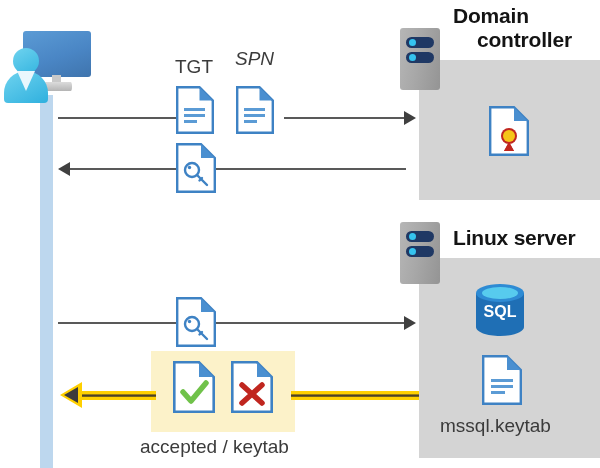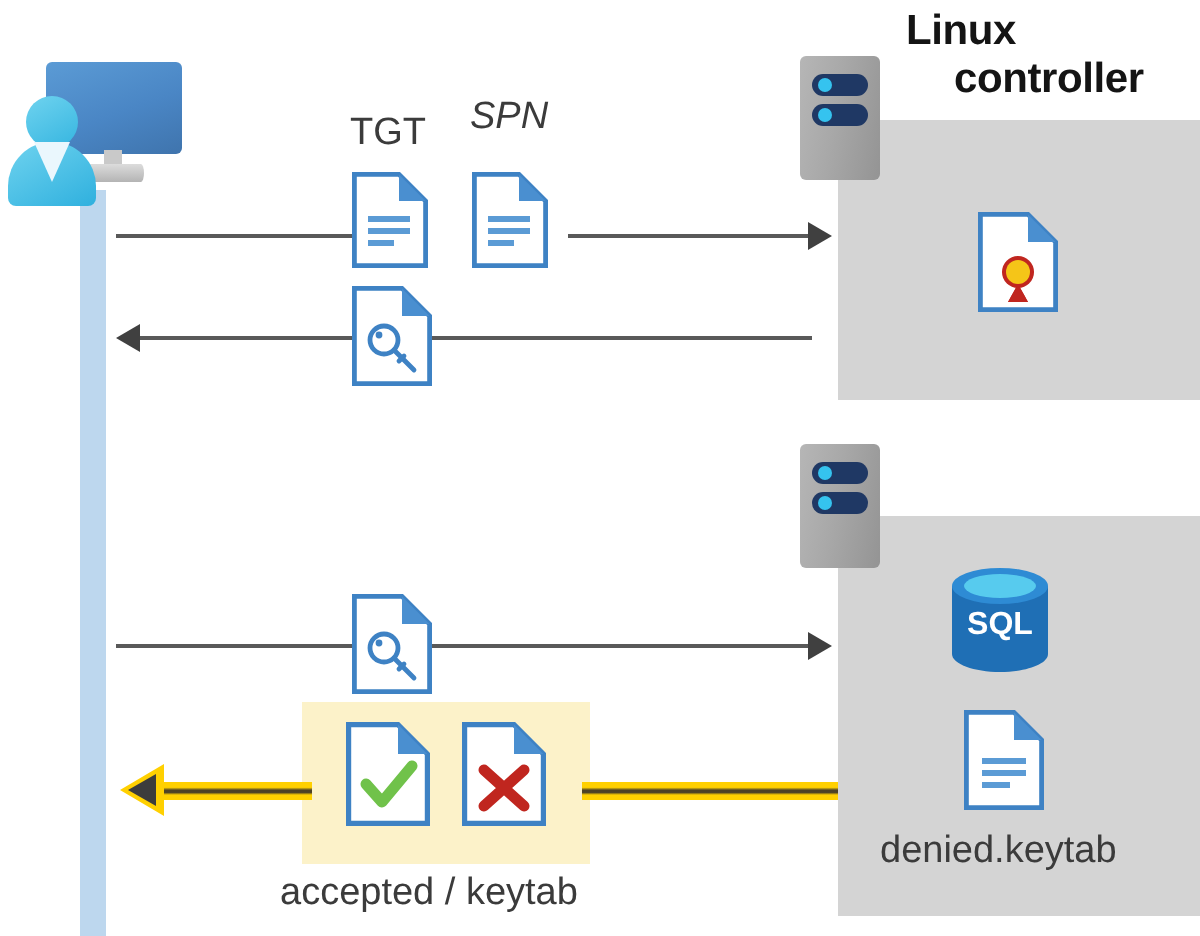--- a/index.html
+++ b/index.html
@@ -91,58 +91,59 @@
   <div class="mon-base" style="left:42px;top:82px;width:30px;height:9px;"></div>
 
   <div class="head" style="left:13px;top:48px;width:26px;height:26px;"></div>
   <div class="body-shape" style="left:4px;top:71px;width:44px;height:32px;"></div>
   <div class="collar" style="left:17px;top:71px;width:18px;height:20px;"></div>
 
   <div class="server" style="left:400px;top:28px;">
     <div class="pill p1"></div>
     <div class="pill p2"></div>
   </div>
-  <div class="lbl title-bold" style="left:453px;top:4px;">Linux</div>
+  <div class="lbl title-bold" style="left:453px;top:4px;">Domain</div>
   <div class="lbl title-bold" style="left:453px;top:28px;margin-left:24px;">controller</div>
 
   <div class="doc" style="left:489px;top:106px;">
     <svg width="40" height="50" viewBox="0 0 40 50">
       <path d="M1.2 1.2 H25 L38.8 15 V48.8 H1.2 Z" fill="#ffffff" stroke="#3e82c4" stroke-width="2.4"></path>
       <path d="M25 1.2 L38.8 15 H25 Z" fill="#4a8fd0"></path>
       <path d="M20 36 l-5 9 h10 z" fill="#c0261f"></path>
       <path d="M20 36 l5 9 h-10 z" fill="#c0261f"></path>
       <circle cx="20" cy="30" r="8" fill="#c0261f"></circle>
       <circle cx="20" cy="30" r="6" fill="#f5c518"></circle>
     </svg>
   </div>
 
   <div class="server" style="left:400px;top:222px;">
     <div class="pill p1"></div>
     <div class="pill p2"></div>
   </div>
+  <div class="lbl title-bold" style="left:453px;top:226px;">Linux server</div>
 
   <div class="sql" style="left:473px;top:281px;">
     <svg width="54" height="58" viewBox="0 0 54 58">
       <path d="M3 12 v34 c0 5 11 9 24 9 s24-4 24-9 V12 Z" fill="#1f6fb5"></path>
       <ellipse cx="27" cy="12" rx="24" ry="9" fill="#2e8bd4"></ellipse>
       <ellipse cx="27" cy="12" rx="18" ry="6" fill="#57cbee"></ellipse>
       <text x="27" y="36" font-family="Liberation Sans, sans-serif" font-size="16" font-weight="bold" fill="#ffffff" text-anchor="middle">SQL</text>
     </svg>
   </div>
 
   <div class="doc" style="left:482px;top:355px;">
     <svg width="40" height="50" viewBox="0 0 40 50">
       <path d="M1.2 1.2 H25 L38.8 15 V48.8 H1.2 Z" fill="#ffffff" stroke="#3e82c4" stroke-width="2.4"></path>
       <path d="M25 1.2 L38.8 15 H25 Z" fill="#4a8fd0"></path>
       <rect x="9" y="24" width="22" height="3" fill="#5b9bd5"></rect>
       <rect x="9" y="30" width="22" height="3" fill="#5b9bd5"></rect>
       <rect x="9" y="36" width="14" height="3" fill="#5b9bd5"></rect>
     </svg>
   </div>
-  <div class="lbl caption" style="left:440px;top:415px;">denied.keytab</div>
+  <div class="lbl caption" style="left:440px;top:415px;">mssql.keytab</div>
 
   <div class="lbl tag" style="left:175px;top:56px;">TGT</div>
   <div class="lbl tag" style="left:235px;top:48px;font-style:italic;">SPN</div>
 
   <div class="ln" style="left:58px;top:117px;width:118px;"></div>
   <div class="ln" style="left:284px;top:117px;width:121px;"></div>
   <div class="arrow-r" style="left:404px;top:111px;"></div>
 
   <div class="doc" style="left:176px;top:86px;">
     <svg width="38" height="48" viewBox="0 0 38 48">

